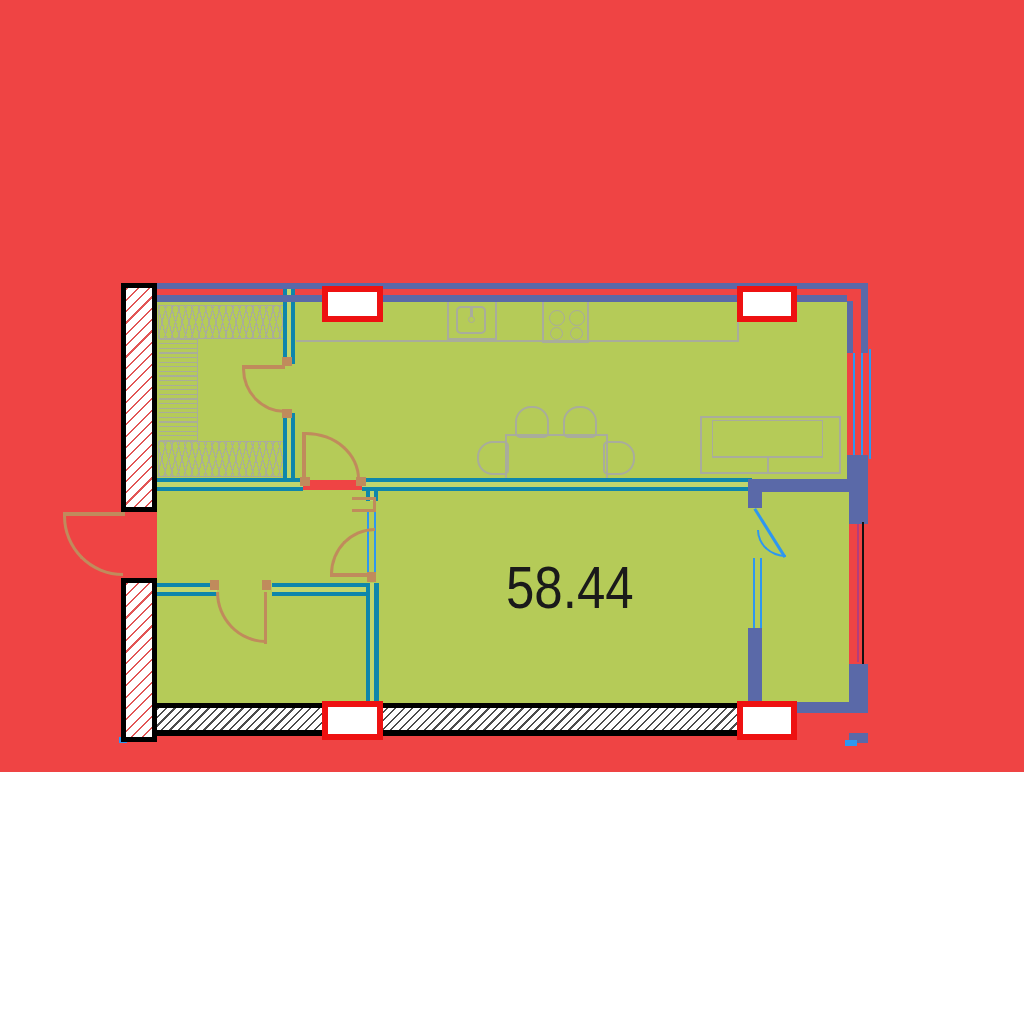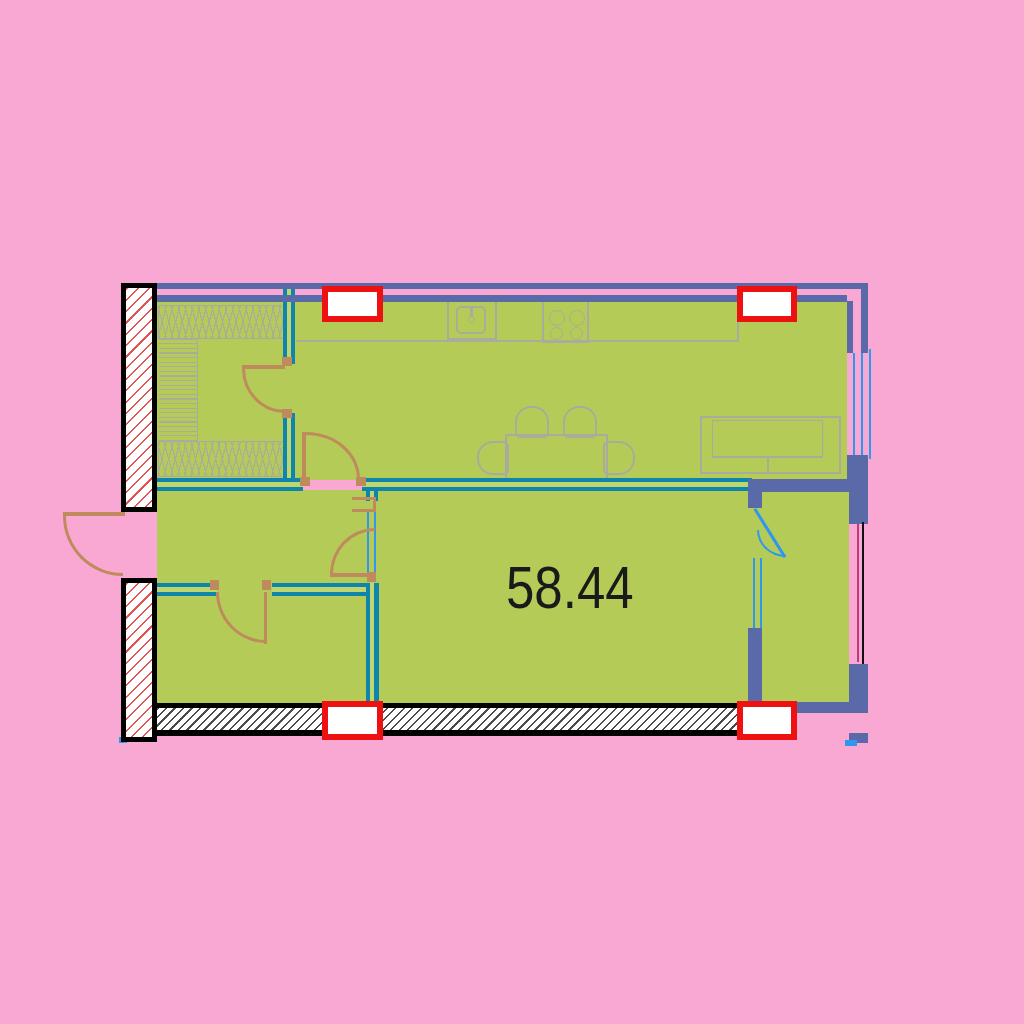--- a/index.html
+++ b/index.html
@@ -1,17 +1,17 @@
 <!DOCTYPE html>
 <html style="--floor_green: #b5cb58; --wall_slate: #5a69a8; --wall_teal: #0e86ab; --wall_teal_light: #bfd66e; --door_brown: #c08b5c; --column_red: #ee1111; --hatch_red: #e25555; --furniture_gray: #a9ac9c; --window_blue: #2e97f0; --glazing_magenta: #b53d7c; --window_black: #111111; --label_color: #1a1a1a;"><head>
 <meta charset="utf-8">
 <style>
   html,body{margin:0;padding:0;background:#fff;}
   *{box-sizing:border-box;}
-  #canvas{position:relative;width:1024px;height:1024px;background:#f9a8d4;overflow:hidden;
+  #canvas{position:relative;width:1024px;height:772px;background:#ef4444;overflow:hidden;
           font-family:"Liberation Sans", sans-serif;}
   .abs{position:absolute;}
   .green{background:var(--floor_green,#b5cb58);}
   .slate{background:var(--wall_slate,#5a69a8);}
   .tw-h{background:linear-gradient(to bottom,var(--wall_teal,#0e86ab) 0 4px,var(--wall_teal_light,#bfd66e) 4px 9px,var(--wall_teal,#0e86ab) 9px 13px);}
   .tw-v{background:linear-gradient(to right,var(--wall_teal,#0e86ab) 0 4px,var(--wall_teal_light,#bfd66e) 4px 8px,var(--wall_teal,#0e86ab) 8px 12px);}
   .brown{background:var(--door_brown,#c08b5c);}
   .arc{border:0 solid var(--door_brown,#c08b5c);background:transparent;}
   .gline{background:var(--furniture_gray,#a9ac9c);}
   .gbox{border:2px solid var(--furniture_gray,#a9ac9c);background:transparent;}

